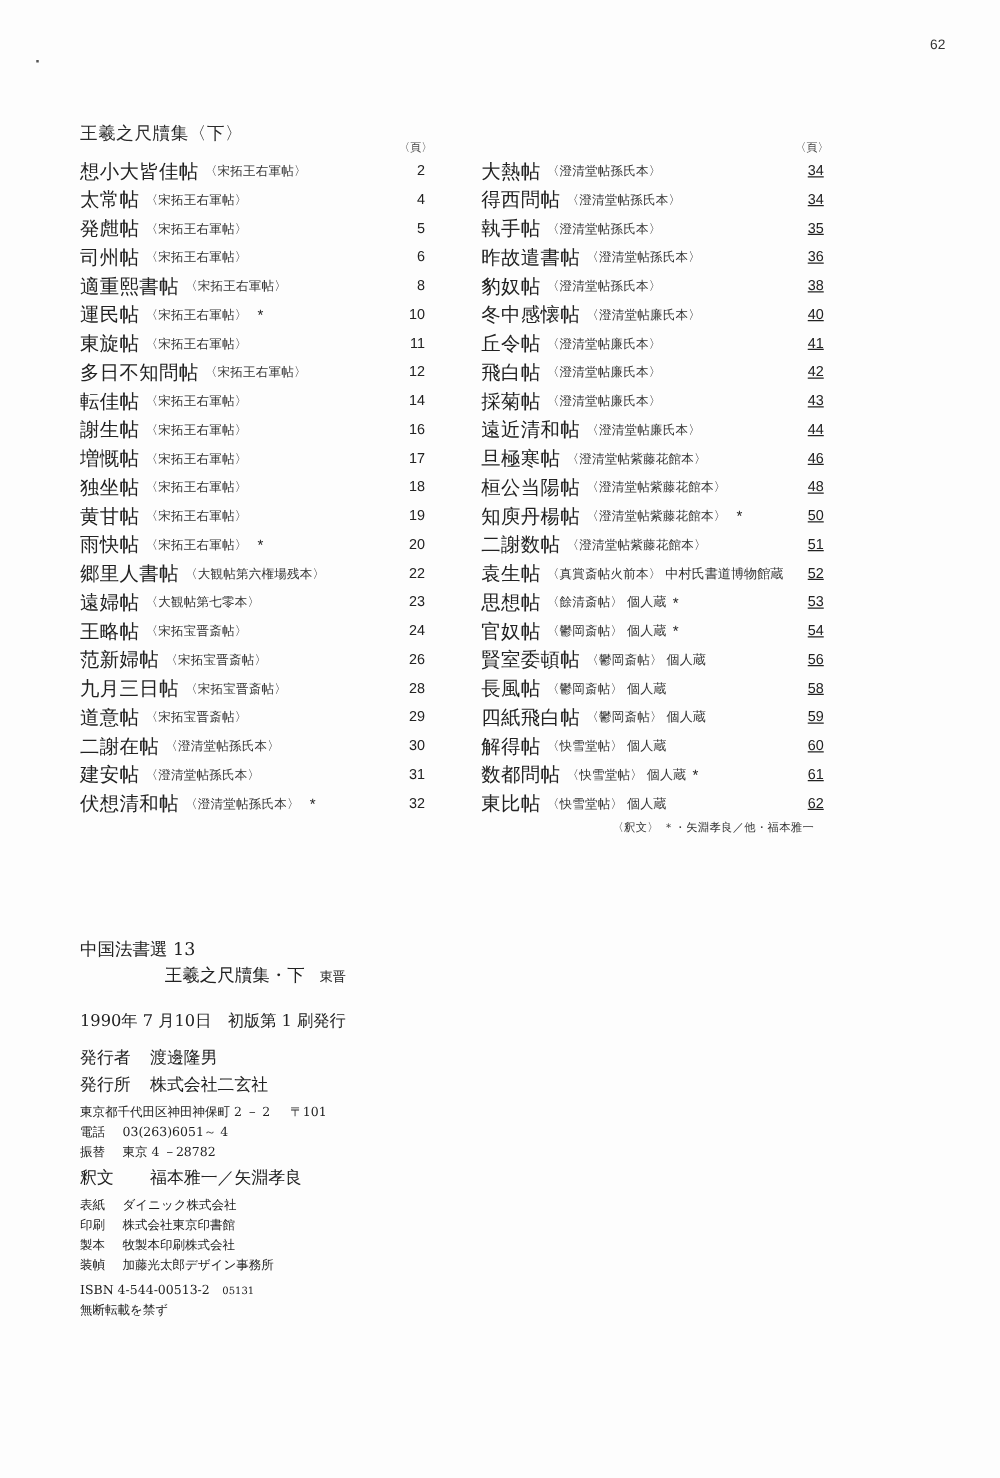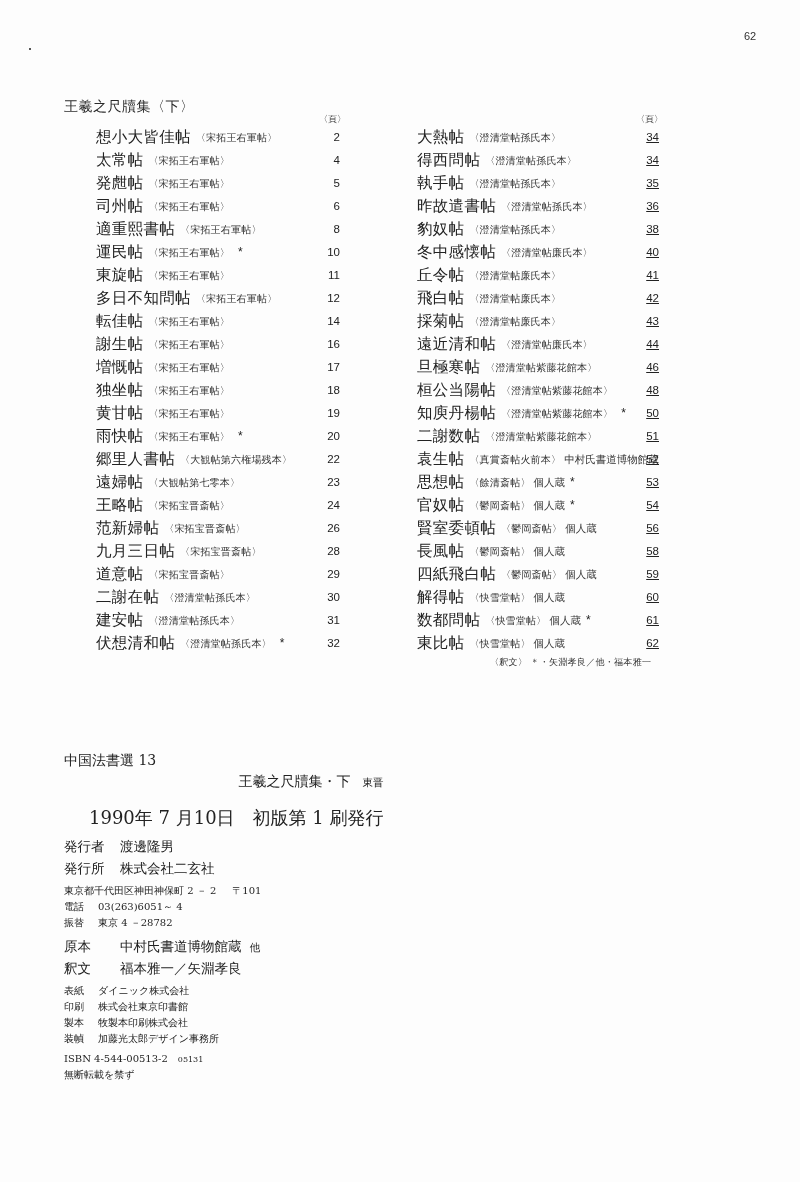--- a/index.html
+++ b/index.html
@@ -15,38 +15,38 @@
     .section-title {
       position: absolute; left: 64px; top: 98px; font-size: 14px; letter-spacing: 0.5px; color: #2a2a2a;
     }
     .column { position: absolute; top: 112px; }
     .col-left { left: 64px; width: 282px; }
     .col-right { left: 385px; width: 278px; }
     .page-header {
       text-align: right; font-size: 9px; height: 14px; line-height: 14px; color: #444; padding-right: 0;
     }
     .entry {
-      display: flex; align-items: flex-start; height: 23px; line-height: 23px; position: relative; margin-left: 32px;
+      display: flex; align-items: flex-start; height: 23px; line-height: 23px; position: relative;
     }
     .entry-title { font-size: 15.5px; color: #222; letter-spacing: 0.3px; white-space: nowrap; }
     .entry-source { font-size: 10px; color: #333; margin-left: 5px; white-space: nowrap; letter-spacing: 0.2px; }
     .entry-extra { font-size: 10.5px; color: #333; margin-left: 3px; white-space: nowrap; }
     .entry-star { font-size: 12px; color: #222; margin-left: 5px; font-family: "Liberation Sans", sans-serif; }
     .entry-page {
       position: absolute; right: 6px; font-family: "Liberation Sans", sans-serif; font-size: 11.5px; color: #222;
     }
     .col-right .entry-page { right: 4px; text-decoration: underline; }
     .translation-note {
       position: absolute; left: 490px; top: 656px; font-size: 9px; color: #333; white-space: nowrap; letter-spacing: 0.3px;
     }
     .colophon { position: absolute; left: 64px; top: 750px; color: #222; }
     .series { font-size: 14px; height: 21px; line-height: 21px; }
     .book-title { font-size: 14px; height: 21px; line-height: 21px; text-align: right; }
     .book-title .era { font-size: 10.5px; margin-left: 12px; }
-    .pub-date { font-size: 18px; margin-top: 15px; height: 22px; line-height: 22px; margin-left: 25px; }
+    .pub-date { font-size: 13px; margin-top: 15px; height: 22px; line-height: 22px; }
     .row-lg { font-size: 13.5px; height: 22px; line-height: 22px; white-space: nowrap; }
     .row-sm { font-size: 10px; height: 16px; line-height: 16px; white-space: nowrap; }
     .lbl { display: inline-block; }
     .row-lg .lbl { width: 56px; }
     .row-sm .lbl { width: 34px; }
     .gap-top { margin-top: 6px; }
     .gap-top-sm { margin-top: 4px; }
     .isbn-code { font-size: 8px; margin-left: 10px; }
     .addr-row { font-size: 10px; height: 16px; line-height: 16px; white-space: nowrap; margin-top: 4px; }
     .postal { margin-left: 16px; }
@@ -411,24 +411,20 @@
   <div class="addr-row">
     <span>東京都千代田区神田神保町 2 － 2</span><span class="postal">〒101</span>
   </div>
   <div class="row-sm">
     <span class="lbl">電話</span><span>03(263)6051～ 4</span>
   </div>
   <div class="row-sm">
     <span class="lbl">振替</span><span>東京 4 －28782</span>
   </div>
 
-  <div class="row-lg gap-top-sm">
-    <span class="lbl">原本</span><span>中村氏書道博物館蔵</span>
-    <span style="font-size:10.5px;margin-left:4px">他</span>
-  </div>
   <div class="row-lg">
     <span class="lbl">釈文</span><span>福本雅一／矢淵孝良</span>
   </div>
 
   <div class="row-sm gap-top-sm">
     <span class="lbl">表紙</span><span>ダイニック株式会社</span>
   </div>
   <div class="row-sm">
     <span class="lbl">印刷</span><span>株式会社東京印書館</span>
   </div>

